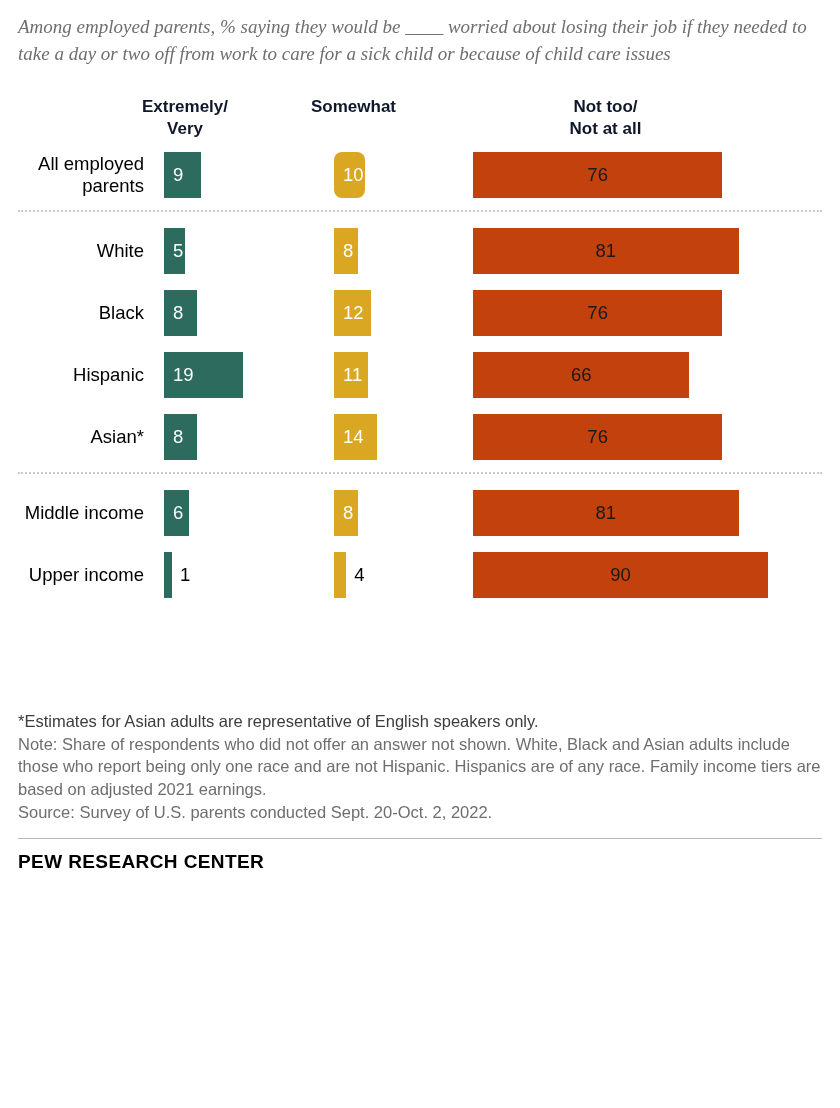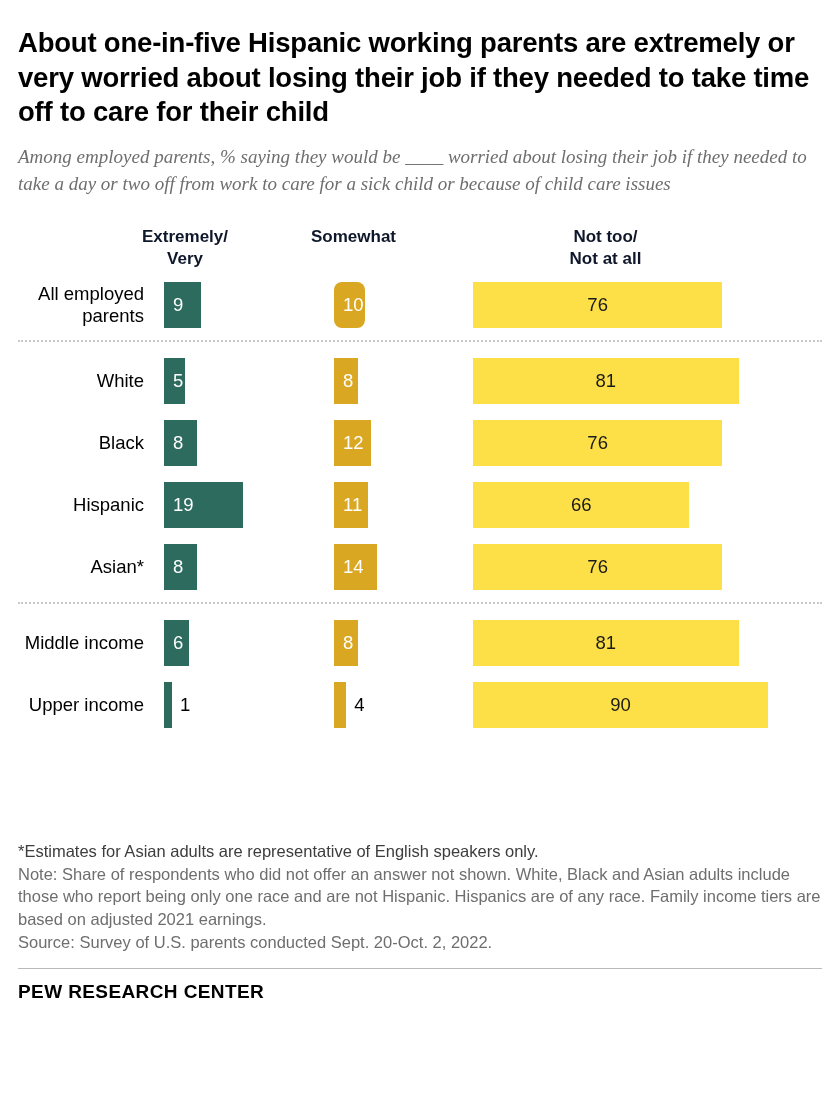--- a/index.html
+++ b/index.html
@@ -110,21 +110,21 @@
   .bar.sw {
     left: 316px;
     background: #d9a721;
   }
   .bar.sw .val { left: 9px; color: #ffffff; }
   .bar.sw.outside .val { left: calc(100% + 8px); color: #000; }
 
   
   .bar.nt {
     left: 455px;
-    background: #fde047;
+    background: #c2410c;
     justify-content: center;
   }
   .bar.nt .val { position: static; color: #1a1a1a; }
 
   .notes {
     margin-top: 6px;
     font-size: 16.5px;
     line-height: 1.38;
     color: #6e6e6e;
   }
@@ -141,21 +141,20 @@
     letter-spacing: 0.4px;
     color: #000;
     margin-top: 12px;
   }
 </style>
 </head>
 <body>
 
 <div class="page">
 
-  <h1 class="title">About one-in-five Hispanic working parents are extremely or very worried about losing their job if they needed to take time off to care for their child</h1>
   <p class="subtitle">Among employed parents, % saying they would be ____ worried about losing their job if they needed to take a day or two off from work to care for a sick child or because of child care issues</p>
 
   <div class="chart">
 
     <div class="col-headers">
       <div class="col-header" id="hdr-ev">
         <div>Extremely/</div>
         <div>Very</div>
       </div>
       <div class="col-header" id="hdr-sw">Somewhat</div>

